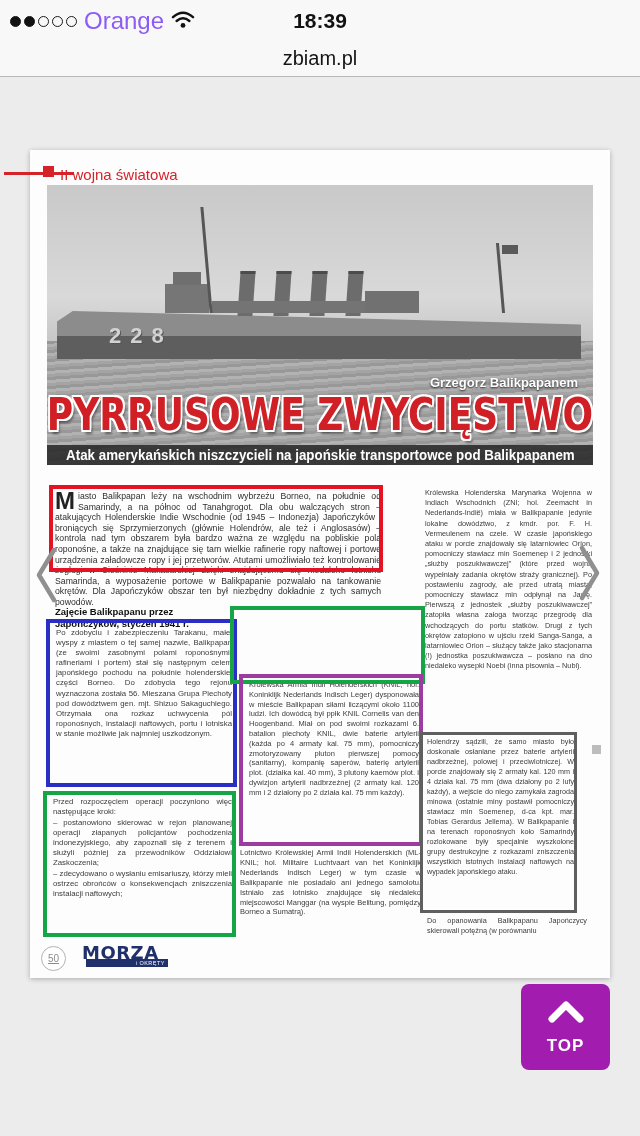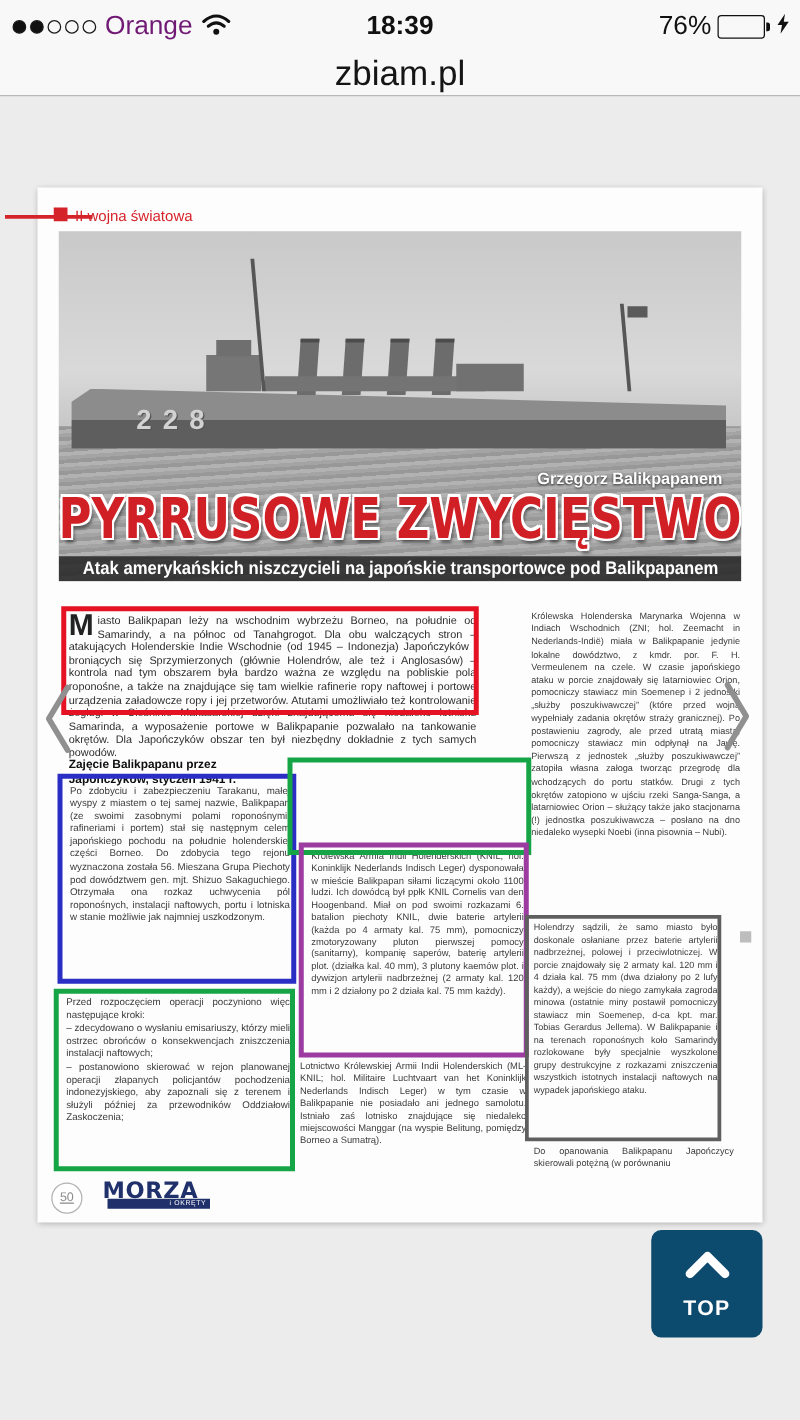--- a/index.html
+++ b/index.html
@@ -5,36 +5,36 @@
   html,body{margin:0;padding:0;}
   body{font-family:"Liberation Sans",sans-serif;background:#d8d8d8;}
   .screen{position:relative;width:640px;height:1136px;background:#ececec;overflow:hidden;margin:0 auto;}
 
   
   .header{position:absolute;left:0;top:0;width:640px;height:76px;background:#f8f8f8;border-bottom:1px solid #b8b8b8;}
   .statusbar{position:absolute;left:0;top:0;width:640px;height:42px;display:flex;align-items:center;}
   .sig{display:flex;align-items:center;gap:3px;margin-left:10px;}
   .dot{width:11px;height:11px;border-radius:50%;border:1.3px solid #1a1a1a;box-sizing:border-box;}
   .dot.filled{background:#111;}
-  .carrier{font-size:21px;color:#701a75;margin-left:7px;}
+  .carrier{font-size:24px;color:#8b5cf6;margin-left:7px;}
   .wifi{margin-left:7px;margin-top:2px;}
   .sb-time{position:absolute;left:0;right:0;text-align:center;font-size:21px;font-weight:700;color:#111;}
   .sb-right{position:absolute;right:8px;top:0;height:42px;display:flex;align-items:center;gap:5px;}
   .batpct{font-size:21px;color:#111;}
   .bat{display:flex;align-items:center;}
   .bat-body{width:33px;height:14px;border:1.3px solid #111;border-radius:3px;padding:1.5px;box-sizing:content-box;}
   .bat-fill{width:72%;height:100%;background:#fcc60c;border-radius:1.5px;}
   .bat-nub{width:3px;height:7px;background:#111;border-radius:0 2px 2px 0;margin-left:1px;}
-  .urlbar{position:absolute;left:0;top:42px;width:640px;height:33px;display:flex;align-items:center;justify-content:center;font-size:28px;color:#151515;}
+  .urlbar{position:absolute;left:0;top:42px;width:640px;height:33px;display:flex;align-items:center;justify-content:center;font-size:20px;color:#151515;}
 
   
   .mag{position:absolute;left:30px;top:150px;width:580px;height:828px;background:#fdfdfd;box-shadow:0 1px 5px rgba(0,0,0,.28);}
   .tag-line{position:absolute;left:-26px;top:22px;width:70px;height:3px;background:#d5232a;}
   .tag-sq{position:absolute;left:13px;top:16px;width:11px;height:11px;background:#d5232a;}
-  .tag-txt{position:absolute;left:30px;top:16px;font-size:12px;color:#d5232a;}
+  .tag-txt{position:absolute;left:30px;top:16px;font-size:15px;color:#d5232a;}
 
   .photo{position:absolute;left:17px;top:35px;width:546px;height:280px;overflow:hidden;background:linear-gradient(#c9c9c9 0%,#d9d9d9 40%,#c7c7c7 56%);}
   .water{position:absolute;left:0;top:156px;width:100%;height:124px;background:repeating-linear-gradient(176deg,#989898 0 3px,#b2b2b2 3px 6px,#a4a4a4 6px 9px);}
   .hull{position:absolute;left:10px;top:126px;width:524px;height:48px;background:linear-gradient(#8c8c8c 0 52%,#5e5e5e 52% 100%);clip-path:polygon(0 22%,3% 0,100% 28%,100% 100%,0 100%);}
   .hullnum{position:absolute;left:62px;top:138px;color:#d2d2d2;font-weight:700;font-size:22px;letter-spacing:9px;text-shadow:1px 1px 0 #555;}
   .funnel{position:absolute;top:86px;width:15px;height:42px;background:#6c6c6c;border-top:3px solid #4c4c4c;transform:skewX(-4deg);}
   .f1{left:192px;} .f2{left:228px;} .f3{left:264px;} .f4{left:300px;}
   .bridge{position:absolute;left:118px;top:99px;width:44px;height:29px;background:#767676;}
   .pilot{position:absolute;left:126px;top:87px;width:28px;height:13px;background:#6f6f6f;}
   .dh-mid{position:absolute;left:165px;top:116px;width:176px;height:12px;background:#747474;}
@@ -83,21 +83,21 @@
   .pagenum{position:absolute;left:11px;top:796px;width:23px;height:23px;border-radius:50%;border:1.5px solid #b2b2b2;background:#fff;
     color:#8b8b8b;font-size:10px;display:flex;align-items:center;justify-content:center;text-decoration:underline;}
   .logo{position:absolute;left:28px;top:792px;margin-left:24px;}
   .logo-word{font-size:18px;font-weight:700;letter-spacing:.5px;color:#20306b;font-family:"DejaVu Sans",sans-serif;}
   .logo-bar{margin-top:-4px;margin-left:4px;width:82px;height:8px;background:#20306b;color:#fff;font-size:5.5px;line-height:8px;text-align:right;padding-right:3px;box-sizing:border-box;letter-spacing:.5px;}
 
   
   .nav-prev{position:absolute;left:32px;top:546px;width:28px;height:58px;cursor:pointer;}
   .nav-next{position:absolute;left:576px;top:544px;width:28px;height:58px;cursor:pointer;}
   .scrollsq{position:absolute;left:592px;top:745px;width:9px;height:9px;background:#bdbdbd;}
-  .topbtn{position:absolute;left:521px;top:984px;width:89px;height:86px;background:#0c4a6e;border-radius:8px;cursor:pointer;text-align:center;}
+  .topbtn{position:absolute;left:521px;top:984px;width:89px;height:86px;background:#a21caf;border-radius:8px;cursor:pointer;text-align:center;}
   .topbtn .lbl{color:#fff;font-size:17px;font-weight:700;letter-spacing:1px;margin-top:9px;}
   .topbtn svg{margin-top:15px;}
 </style>
 </head>
 <body>
 
 <div class="screen">
 
   <div class="header">
     <div class="statusbar">
@@ -110,32 +110,20 @@
       </div>
       <span class="carrier">Orange</span>
       <span class="wifi">
         <svg width="24" height="18" viewBox="0 0 24 18">
           <path d="M2 6.2 Q12 -2.6 22 6.2" stroke="#111" stroke-width="2.4" fill="none" stroke-linecap="round"></path>
           <path d="M5.6 10 Q12 4.6 18.4 10" stroke="#111" stroke-width="2.4" fill="none" stroke-linecap="round"></path>
           <circle cx="12" cy="14.4" r="2.4" fill="#111"></circle>
         </svg>
       </span>
       <div class="sb-time">18:39</div>
-      <div class="sb-right">
-        <span class="batpct">76%</span>
-        <span class="bat">
-          <span class="bat-body"><span class="bat-fill"></span></span>
-            <span class="bat-nub"></span>
-        </span>
-        <span>
-          <svg width="11" height="16" viewBox="0 0 11 16">
-              <polygon points="7,0 1,9 4.6,9 3.4,16 10,6.4 6,6.4" fill="#111"></polygon>
-            </svg>
-        </span>
-      </div>
     </div>
     <div class="urlbar">zbiam.pl</div>
   </div>
 
   <div class="mag">
 
     <div class="tag-line"></div>
     <div class="tag-sq"></div>
     <div class="tag-txt">II wojna światowa</div>
 
@@ -164,22 +152,22 @@
     </div>
 
     <div class="intro">
       <span class="dropcap">M</span><span>iasto Balikpapan leży na wschodnim wybrzeżu Borneo, na południe od Samarindy, a na północ od Tanahgrogot. Dla obu walczących stron – atakujących Holenderskie Indie Wschodnie (od 1945 – Indonezja) Japończyków i broniących się Sprzymierzonych (głównie Holendrów, ale też i Anglosasów) – kontrola nad tym obszarem była bardzo ważna ze względu na pobliskie pola roponośne, a także na znajdujące się tam wielkie rafinerie ropy naftowej i portowe urządzenia załadowcze ropy i jej przetworów. Atutami umożliwiało też kontrolowanie żeglugi w Cieśninie Makasarskiej dzięki znajdującemu się niedaleko lotnisku Samarinda, a wyposażenie portowe w Balikpapanie pozwalało na tankowanie okrętów. Dla Japończyków obszar ten był niezbędny dokładnie z tych samych powodów.</span>
     </div>
 
     <div class="colhead">Zajęcie Balikpapanu przez Japończyków, styczeń 1941 r.</div>
     <p class="p-blue jtxt">Po zdobyciu i zabezpieczeniu Tarakanu, małej wyspy z miastem o tej samej nazwie, Balikpapan (ze swoimi zasobnymi polami roponośnymi, rafineriami i portem) stał się następnym celem japońskiego pochodu na południe holenderskiej części Borneo. Do zdobycia tego rejonu wyznaczona została 56. Mieszana Grupa Piechoty pod dowództwem gen. mjt. Shizuo Sakaguchiego. Otrzymała ona rozkaz uchwycenia pól roponośnych, instalacji naftowych, portu i lotniska w stanie możliwie jak najmniej uszkodzonym.</p>
     <div class="greenL">
       <p>Przed rozpoczęciem operacji poczyniono więc następujące kroki:</p>
+      <p>– postanowiono skierować w rejon planowanej operacji złapanych policjantów pochodzenia indonezyjskiego, aby zapoznali się z terenem i służyli później za przewodników Oddziałowi Zaskoczenia;</p>
       <p>– zdecydowano o wysłaniu emisariuszy, którzy mieli ostrzec obrońców o konsekwencjach zniszczenia instalacji naftowych;</p>
-      <p>– postanowiono skierować w rejon planowanej operacji złapanych policjantów pochodzenia indonezyjskiego, aby zapoznali się z terenem i służyli później za przewodników Oddziałowi Zaskoczenia;</p>
     </div>
 
     <p class="p-purple jtxt">Królewska Armia Indii Holenderskich (KNIL; hol. Koninklijk Nederlands Indisch Leger) dysponowała w mieście Balikpapan siłami liczącymi około 1100 ludzi. Ich dowódcą był ppłk KNIL Cornelis van den Hoogenband. Miał on pod swoimi rozkazami 6. batalion piechoty KNIL, dwie baterie artylerii (każda po 4 armaty kal. 75 mm), pomocniczy zmotoryzowany pluton pierwszej pomocy (sanitarny), kompanię saperów, baterię artylerii plot. (działka kal. 40 mm), 3 plutony kaemów plot. i dywizjon artylerii nadbrzeżnej (2 armaty kal. 120 mm i 2 działony po 2 działa kal. 75 mm każdy).</p>
     <p class="p-mid jtxt">Lotnictwo Królewskiej Armii Indii Holenderskich (ML-KNIL; hol. Militaire Luchtvaart van het Koninklijk Nederlands Indisch Leger) w tym czasie w Balikpapanie nie posiadało ani jednego samolotu. Istniało zaś lotnisko znajdujące się niedaleko miejscowości Manggar (na wyspie Belitung, pomiędzy Borneo a Sumatrą).</p>
 
     <p class="p-right1 jtxt">Królewska Holenderska Marynarka Wojenna w Indiach Wschodnich (ZNI; hol. Zeemacht in Nederlands-Indië) miała w Balikpapanie jedynie lokalne dowództwo, z kmdr. por. F. H. Vermeulenem na czele. W czasie japońskiego ataku w porcie znajdowały się latarniowiec Orion, pomocniczy stawiacz min Soemenep i 2 jednostki „służby poszukiwawczej” (które przed wojną wypełniały zadania okrętów straży granicznej). Po postawieniu zagrody, ale przed utratą miasta, pomocniczy stawiacz min odpłynął na Jawę. Pierwszą z jednostek „służby poszukiwawczej” zatopiła własna załoga tworząc przegrodę dla wchodzących do portu statków. Drugi z tych okrętów zatopiono w ujściu rzeki Sanga-Sanga, a latarniowiec Orion – służący także jako stacjonarna (!) jednostka poszukiwawcza – posłano na dno niedaleko wysepki Noebi (inna pisownia – Nubi).</p>
     <p class="p-gray jtxt">Holendrzy sądzili, że samo miasto było doskonale osłaniane przez baterie artylerii nadbrzeżnej, polowej i przeciwlotniczej. W porcie znajdowały się 2 armaty kal. 120 mm i 4 działa kal. 75 mm (dwa działony po 2 lufy każdy), a wejście do niego zamykała zagroda minowa (ostatnie miny postawił pomocniczy stawiacz min Soemenep, d-ca kpt. mar. Tobias Gerardus Jellema). W Balikpapanie i na terenach roponośnych koło Samarindy rozlokowane były specjalnie wyszkolone grupy destrukcyjne z rozkazami zniszczenia wszystkich istotnych instalacji naftowych na wypadek japońskiego ataku.</p>
     <p class="p-right2 jtxt">Do opanowania Balikpapanu Japończycy skierowali potężną (w porównaniu</p>
 
     <div class="abox box-red"></div>

